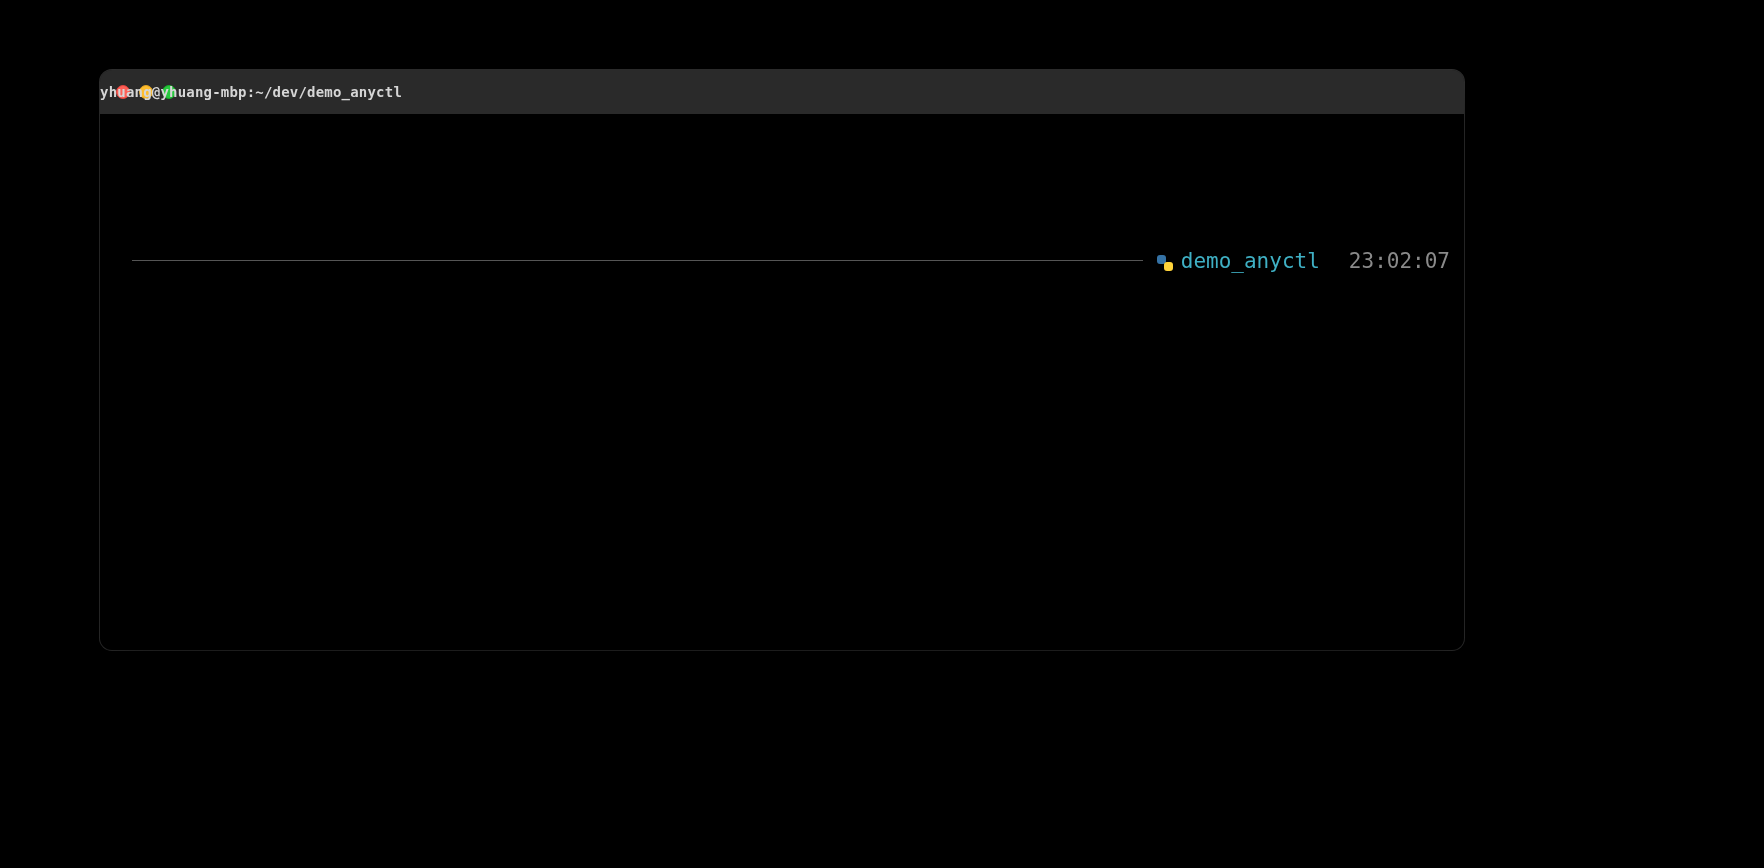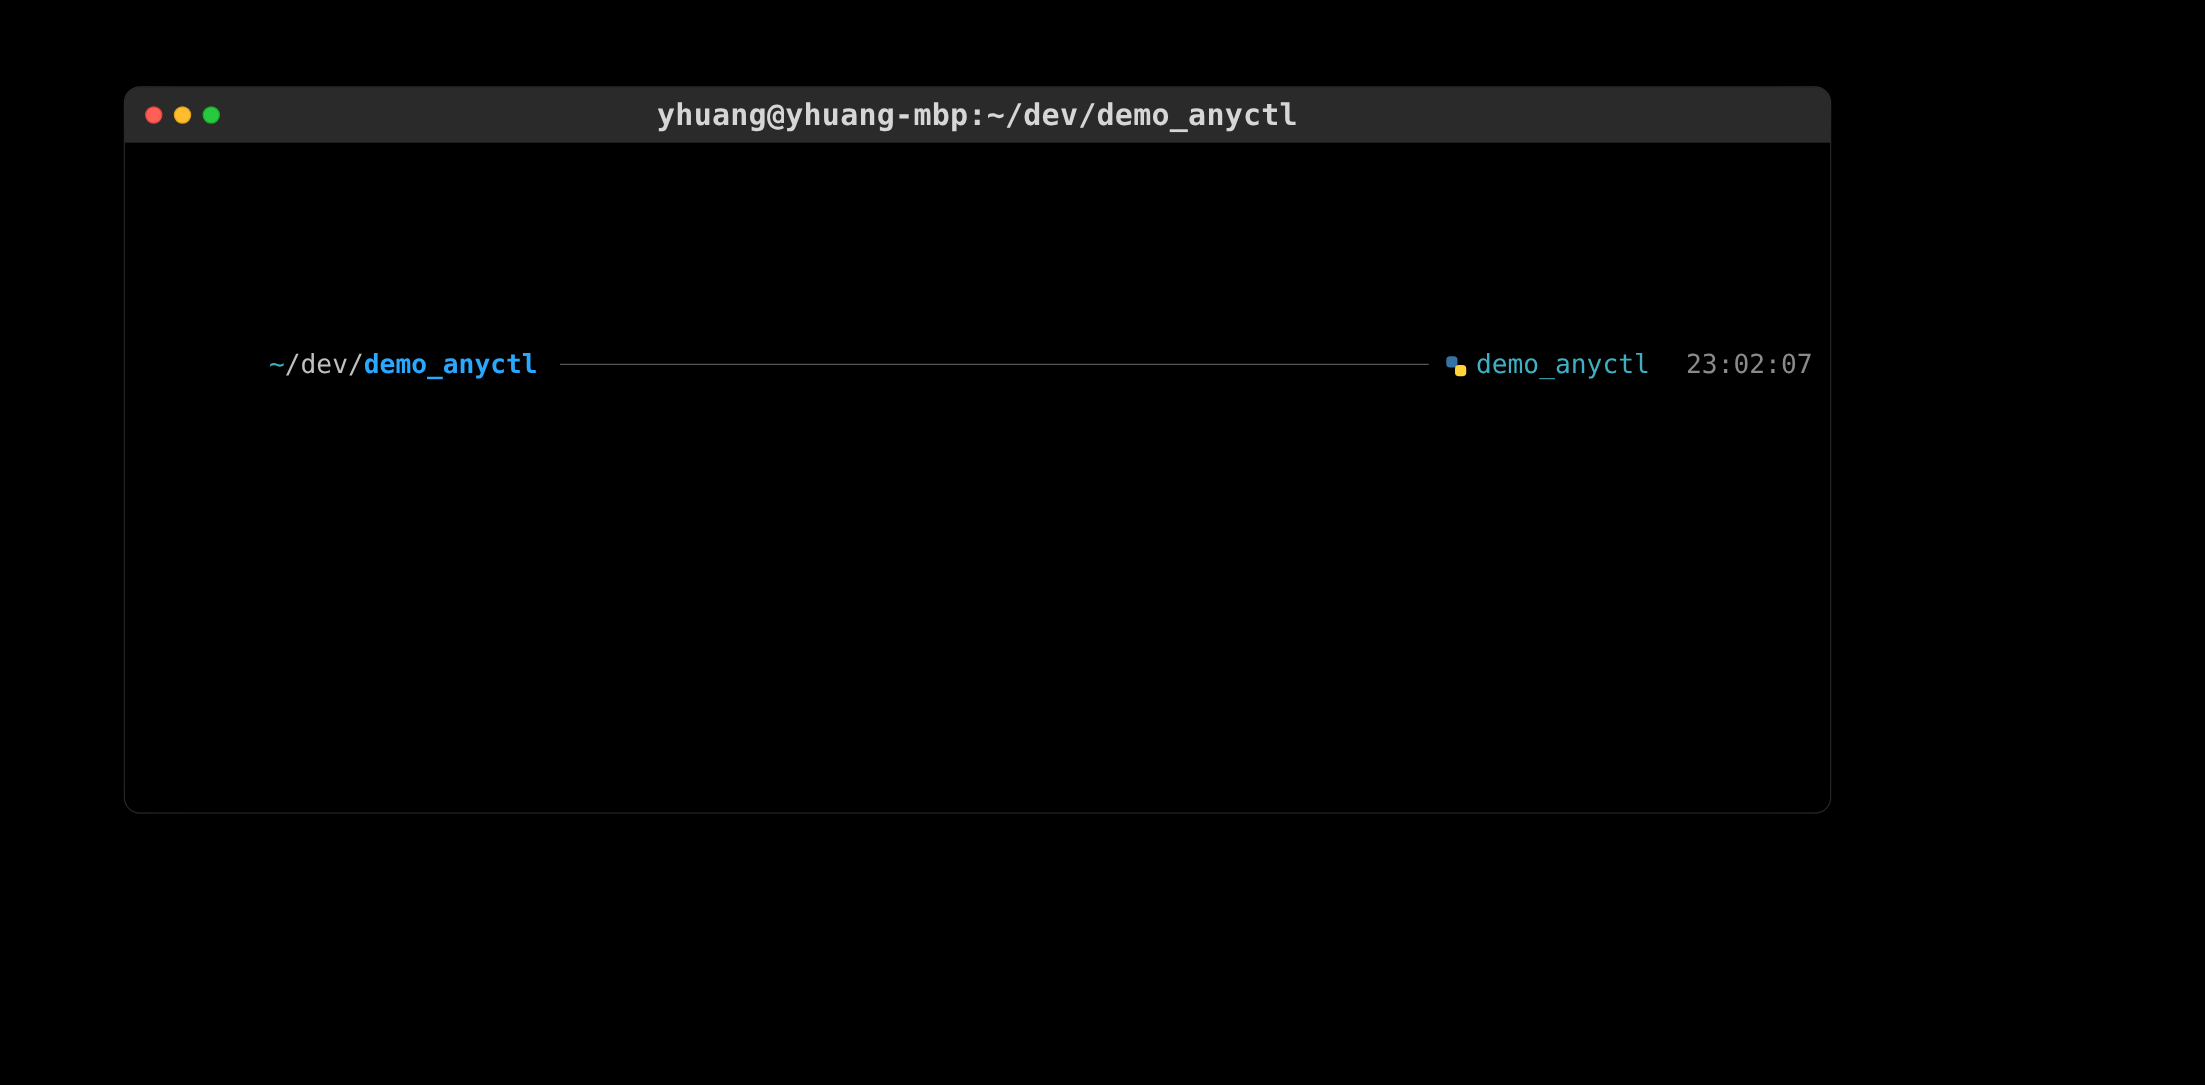--- a/index.html
+++ b/index.html
@@ -39,24 +39,23 @@
   }
   .dot {
     width: 14px; height: 14px; border-radius: 50%;
   }
   .dot.red    { background:#ff5f56; border:1px solid #e0443e; }
   .dot.yellow { background:#ffbd2e; border:1px solid #dea123; }
   .dot.green  { background:#27c93f; border:1px solid #1aab29; }
   .title {
     position: absolute;
     left: 0; right: 0;
-    text-align: center;
     color: #d6d6d6;
     font-weight: 600;
-    font-size: 24px;
+    font-size: 14px;
     letter-spacing: 0.2px;
     pointer-events: none;
   }
   .term {
     flex: 1;
     background: #000;
     color: #cfcfcf;
     padding: 10px 14px 12px 14px;
     line-height: 1.45;
     font-size: 21px;
@@ -109,23 +108,20 @@
       <div class="dot yellow"></div>
       <div class="dot green"></div>
     </div>
     <div class="title">yhuang@yhuang-mbp:~/dev/demo_anyctl</div>
   </div>
 
   <div class="term">
 
     
     <div class="prompt-row">
-      <span>
-        <span class="path-tilde">~</span><span class="path-mid">/dev/</span><span class="path-dir">demo_anyctl</span>
-      </span>
       <span class="rule"></span>
       <span class="py-icon"></span>
       <span class="env">demo_anyctl</span>
       <span class="time">23:02:07</span>
     </div>
 
     
 
     
     

